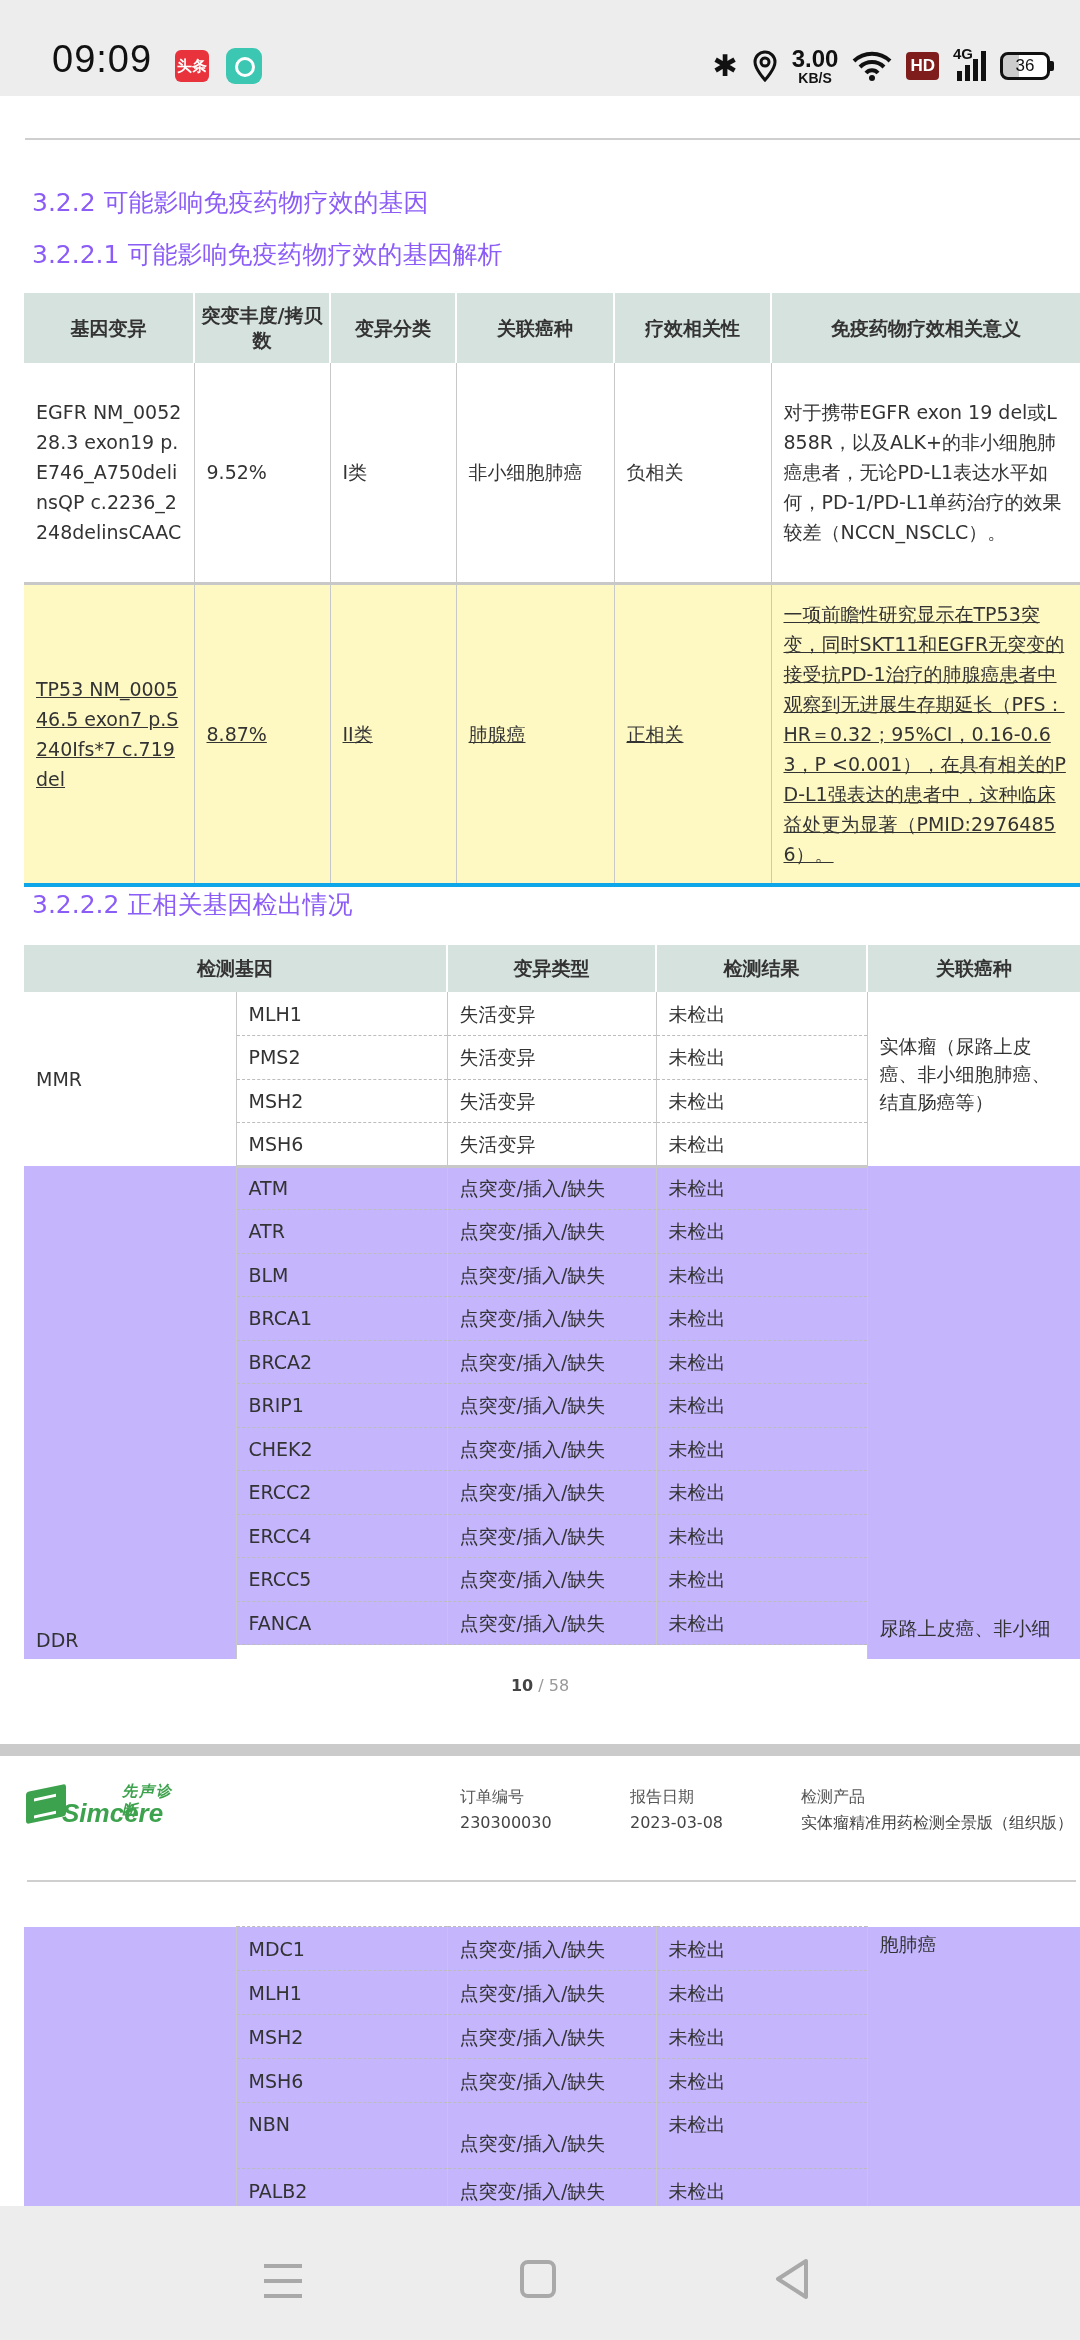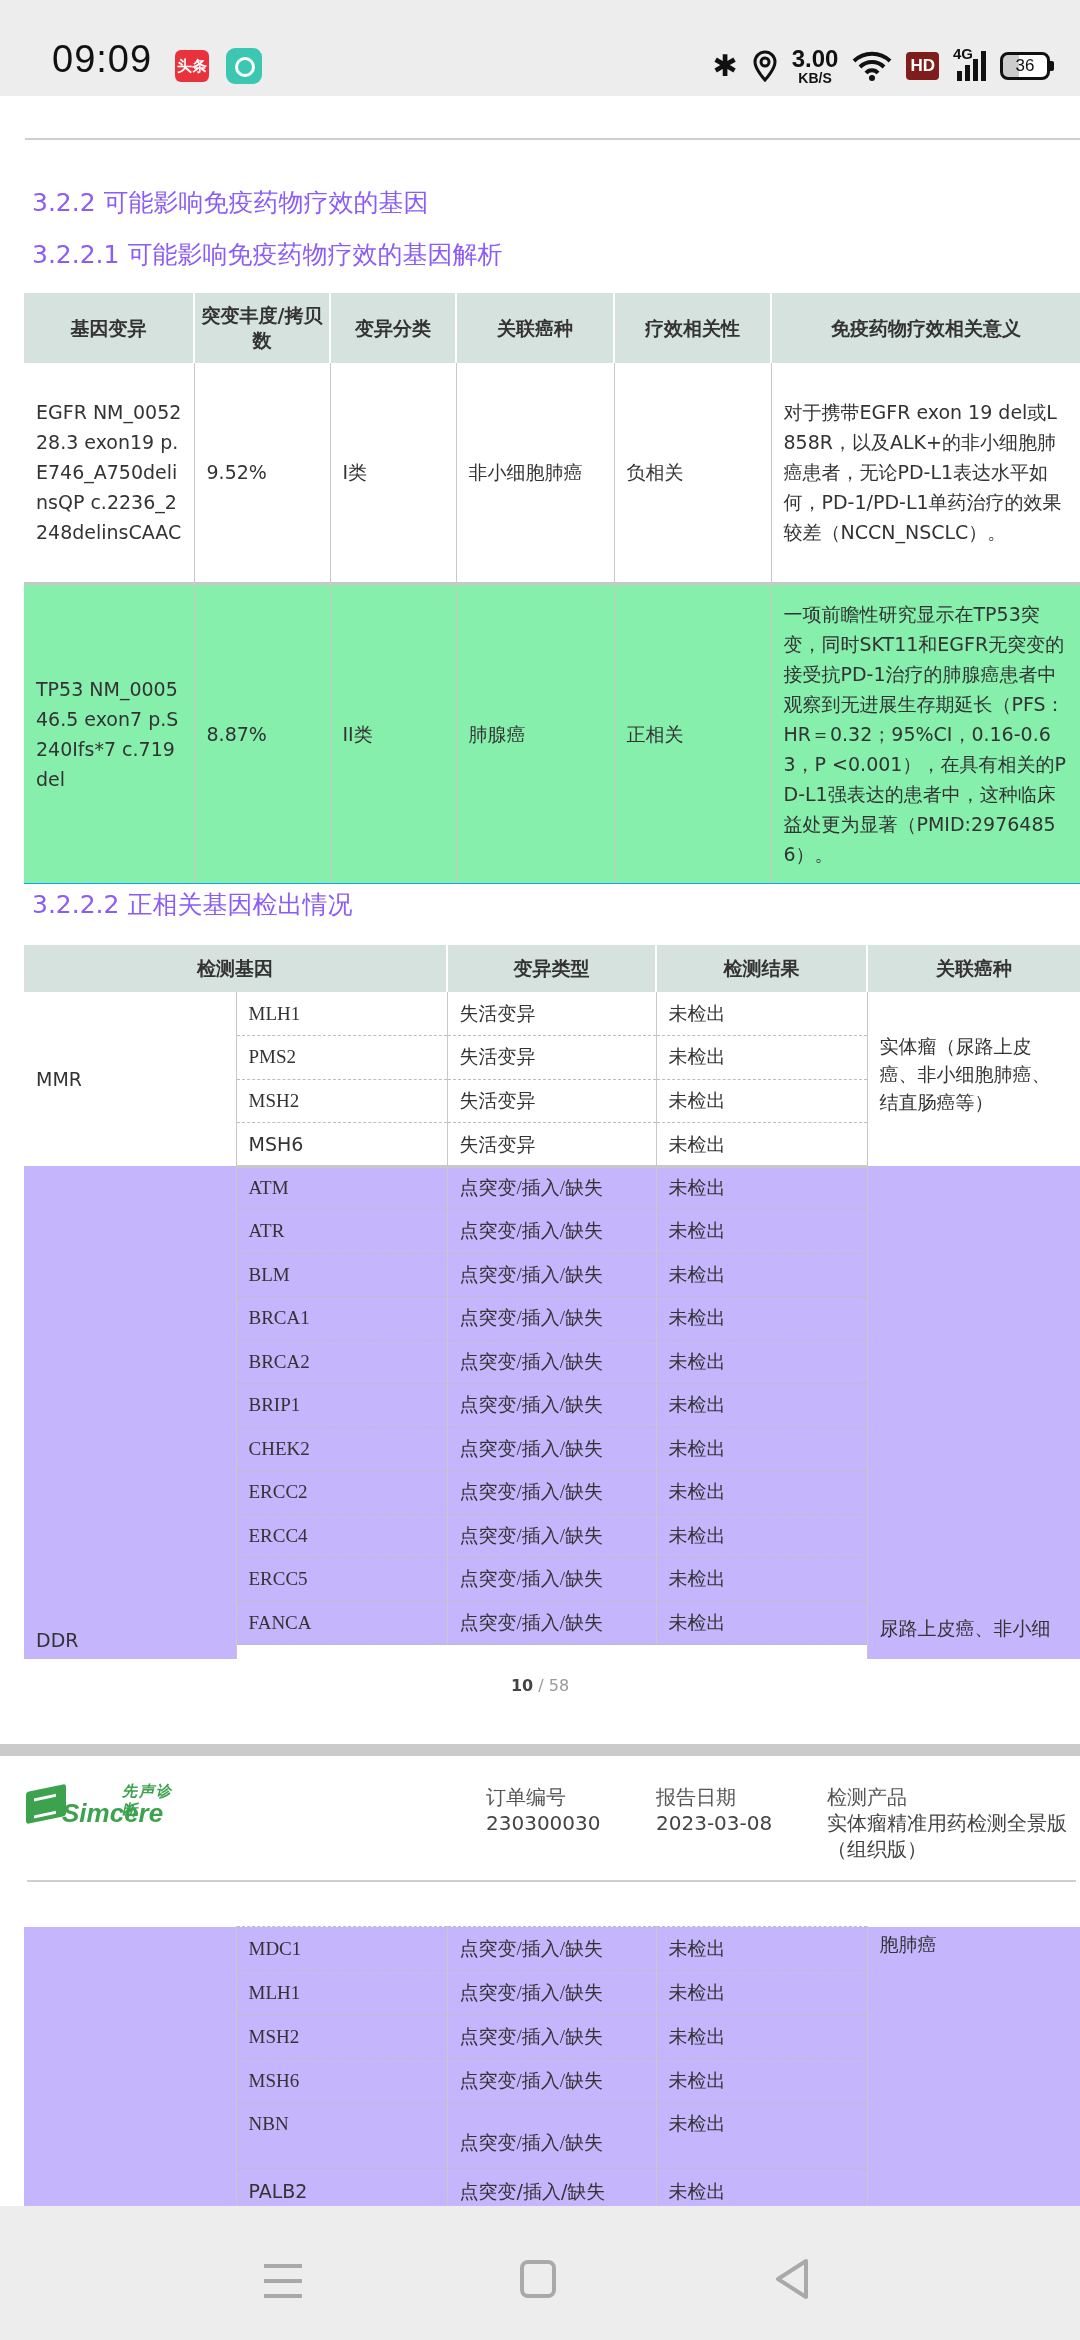--- a/index.html
+++ b/index.html
@@ -31,47 +31,47 @@
   .h2 { position: absolute; left: 24px; font-size: 25px; color: #8b5cf6; margin-left: 8px; }
   table { border-collapse: collapse; position: absolute; left: 24px; width: 1056px; font-size: 19px; color: #333; table-layout: fixed; }
   th { background: #d6e2dd; font-weight: bold; text-align: center; color: #333; font-size: 19px; }
   td { vertical-align: middle; }
 
   .t1 th { height: 70px; border-left: 2px solid #fff; padding: 0 6px; line-height: 25px; }
   .t1 th:first-child { border-left: none; }
   .t1 td { border-left: 1px solid #c8c8c8; padding: 14px 12px; line-height: 30px; }
   .t1 td:first-child { border-left: none; }
   .t1 tr.r1 td { background: #fff; height: 220px; border-bottom: 3px solid #c8c8c8; }
-  .t1 tr.r2 td { background: #86efac; height: 280px; border-bottom: 1px solid #0ea5e9; }
+  .t1 tr.r2 td { background: #fef9c3; height: 280px; border-bottom: 4px solid #0ea5e9; text-decoration: underline; }
 
   .t2 th { height: 47px; border-left: 2px solid #fff; }
   .t2 th:first-child { border-left: none; }
   .t2 td { padding: 0 12px; height: 43.5px; border-left: 1px solid #c8c8c8; line-height: 26px; }
   .t2 td.grp { border-left: none; }
-  .t2 td.dash { border-bottom: 1px dashed #bdbdbd; font-family: Liberation Serif, serif; }
+  .t2 td.dash { border-bottom: 1px dashed #bdbdbd; }
   .t2 td.cancer { vertical-align: top; padding-top: 36px; line-height: 28px; }
   .t2 tr.mmr td { background: #fff; }
   .t2 tr.ddr td { background: #c4b5fd; }
   .t2 tr.mmrlast td { border-bottom: 3px solid #c8c8c8; }
   .t2 td.ddrgrp { vertical-align: bottom; padding-bottom: 6px; }
   .t2 tr.blank td.blankcell { background: #fff; border-bottom: none; }
 
   .pagenum { position: absolute; top: 1580px; left: 0; width: 1080px; text-align: center; font-size: 16px; color: #999; }
   .pagenum b { color: #444; font-weight: bold; }
 
   .page-gap { position: absolute; left: 0; top: 1744px; width: 1080px; height: 12px; background: #cbcbcb; }
 
   
   .page2 { top: 1756px; height: 450px; }
   .logo { position: absolute; left: 26px; top: 28px; width: 160px; height: 40px; }
   .logo-flag { position: absolute; left: 0; top: 4px; width: 40px; height: 32px; background: #3da24d; transform: skewY(-12deg); border-radius: 3px; }
   .logo-flag::after { content: ""; position: absolute; left: 8px; top: 8px; width: 22px; height: 14px; border-top: 3px solid #fff; border-bottom: 3px solid #fff; }
   .logo-cn { position: absolute; left: 96px; top: -2px; font-size: 15px; color: #3da24d; font-style: italic; font-weight: bold; letter-spacing: 2px; }
   .logo-en { position: absolute; left: 36px; top: 14px; font-size: 26px; color: #3da24d; font-style: italic; font-weight: bold; font-family: "Liberation Sans", sans-serif; }
-  .meta { position: absolute; top: 28px; font-size: 20px; color: #444; line-height: 26px; margin-left: 26px; }
+  .meta { position: absolute; top: 28px; font-size: 16px; color: #444; line-height: 26px; }
   .meta .lbl { color: #555; }
   .page2 .hr { top: 124px; left: 27px; right: 4px; }
   .t3 { top: 170px; }
   .t3 td { height: 44px; }
   .t3 tr.tall td { height: 66px; }
   .t3 td.nbn-gene, .t3 td.nbn-res { vertical-align: top; padding-top: 8px; }
   .t3 td.nbn-type { vertical-align: middle; padding-top: 14px; }
   .t3 tr.first td.dashed-top { border-top: 1px dashed #bdbdbd; }
 
   

